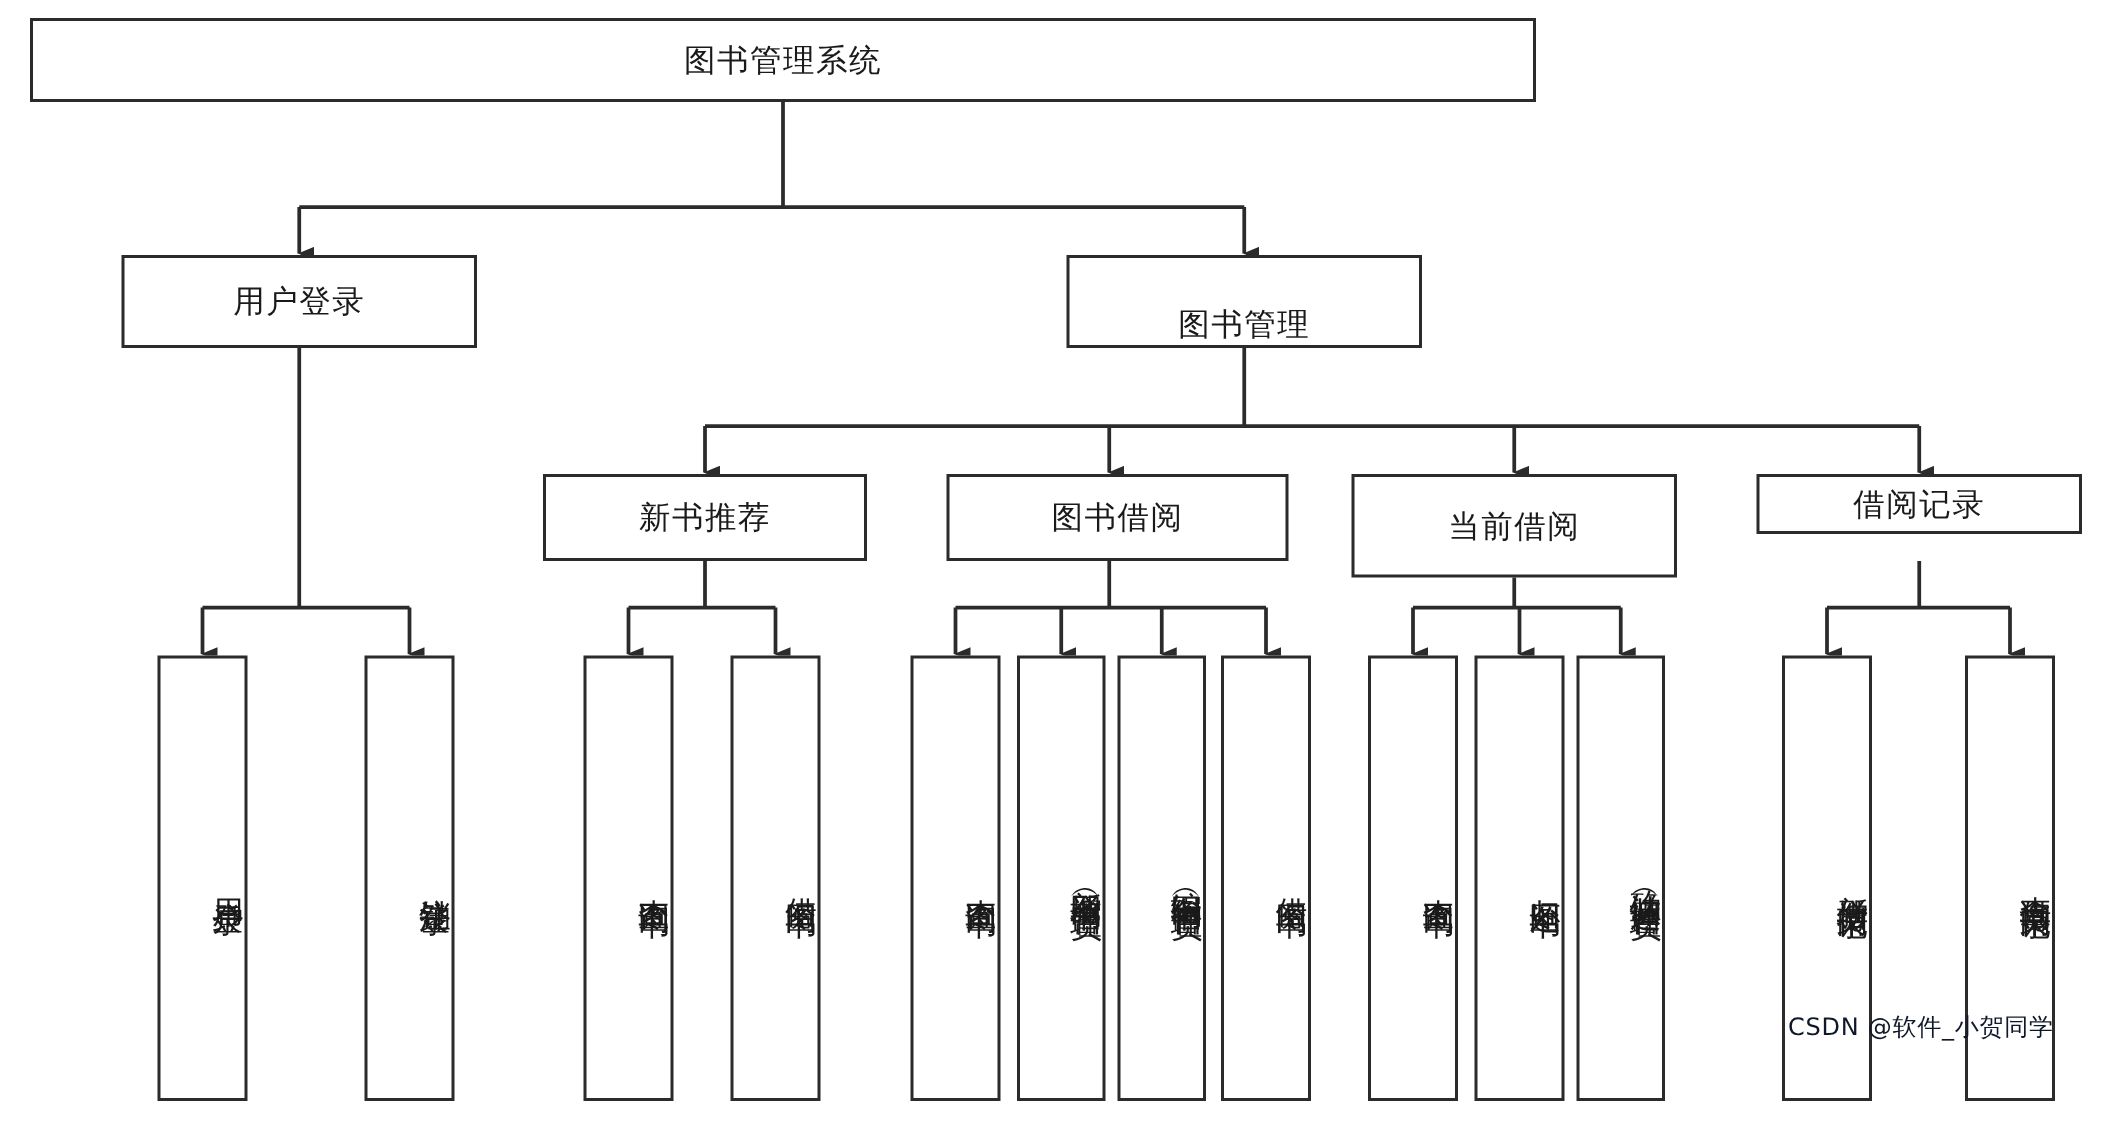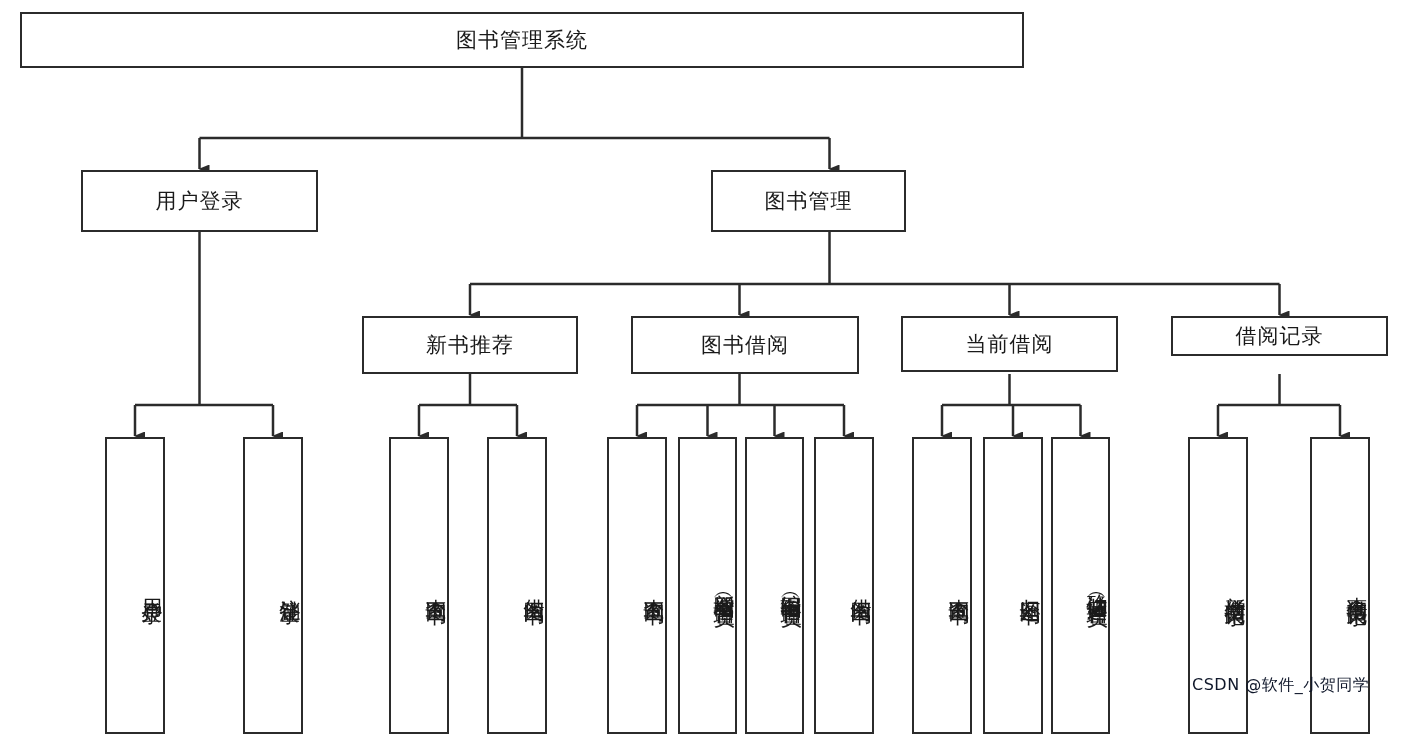--- a/index.html
+++ b/index.html
@@ -111,30 +111,30 @@
         <path d="M1340,405 L1340,436" marker-end="url(#arrowhead)"></path>
       </g>
   </svg>
   <div id="nodes">
       <div class="node h" style="left: 20px; top: 12px; width: 1004px; height: 56px;">
         <span class="hlabel">图书管理系统</span>
       </div>
       <div class="node h" style="left: 81px; top: 170px; width: 237px; height: 62px;">
         <span class="hlabel">用户登录</span>
       </div>
-      <div class="node h" style="left: 711px; top: 170px; width: 195px; height: 62px;">
+      <div class="node h" style="left: 711px; top: 170px; width: 237px; height: 62px; align-items: flex-end;">
         <span class="hlabel">图书管理</span>
       </div>
       <div class="node h" style="left: 362px; top: 316px; width: 216px; height: 58px;">
         <span class="hlabel">新书推荐</span>
       </div>
       <div class="node h" style="left: 631px; top: 316px; width: 228px; height: 58px;">
         <span class="hlabel">图书借阅</span>
       </div>
-      <div class="node h" style="left: 901px; top: 316px; width: 217px; height: 56px;">
+      <div class="node h" style="left: 901px; top: 316px; width: 217px; height: 69px;">
         <span class="hlabel">当前借阅</span>
       </div>
       <div class="node h" style="left: 1171px; top: 316px; width: 217px; height: 40px;">
         <span class="hlabel">借阅记录</span>
       </div>
       <div class="node v" style="left: 105px; top: 437px; width: 60px; height: 297px;">
         <span class="vlabel">用户登录</span>
       </div>
       <div class="node v" style="left: 243px; top: 437px; width: 60px; height: 297px;">
         <span class="vlabel">注销登录</span>

